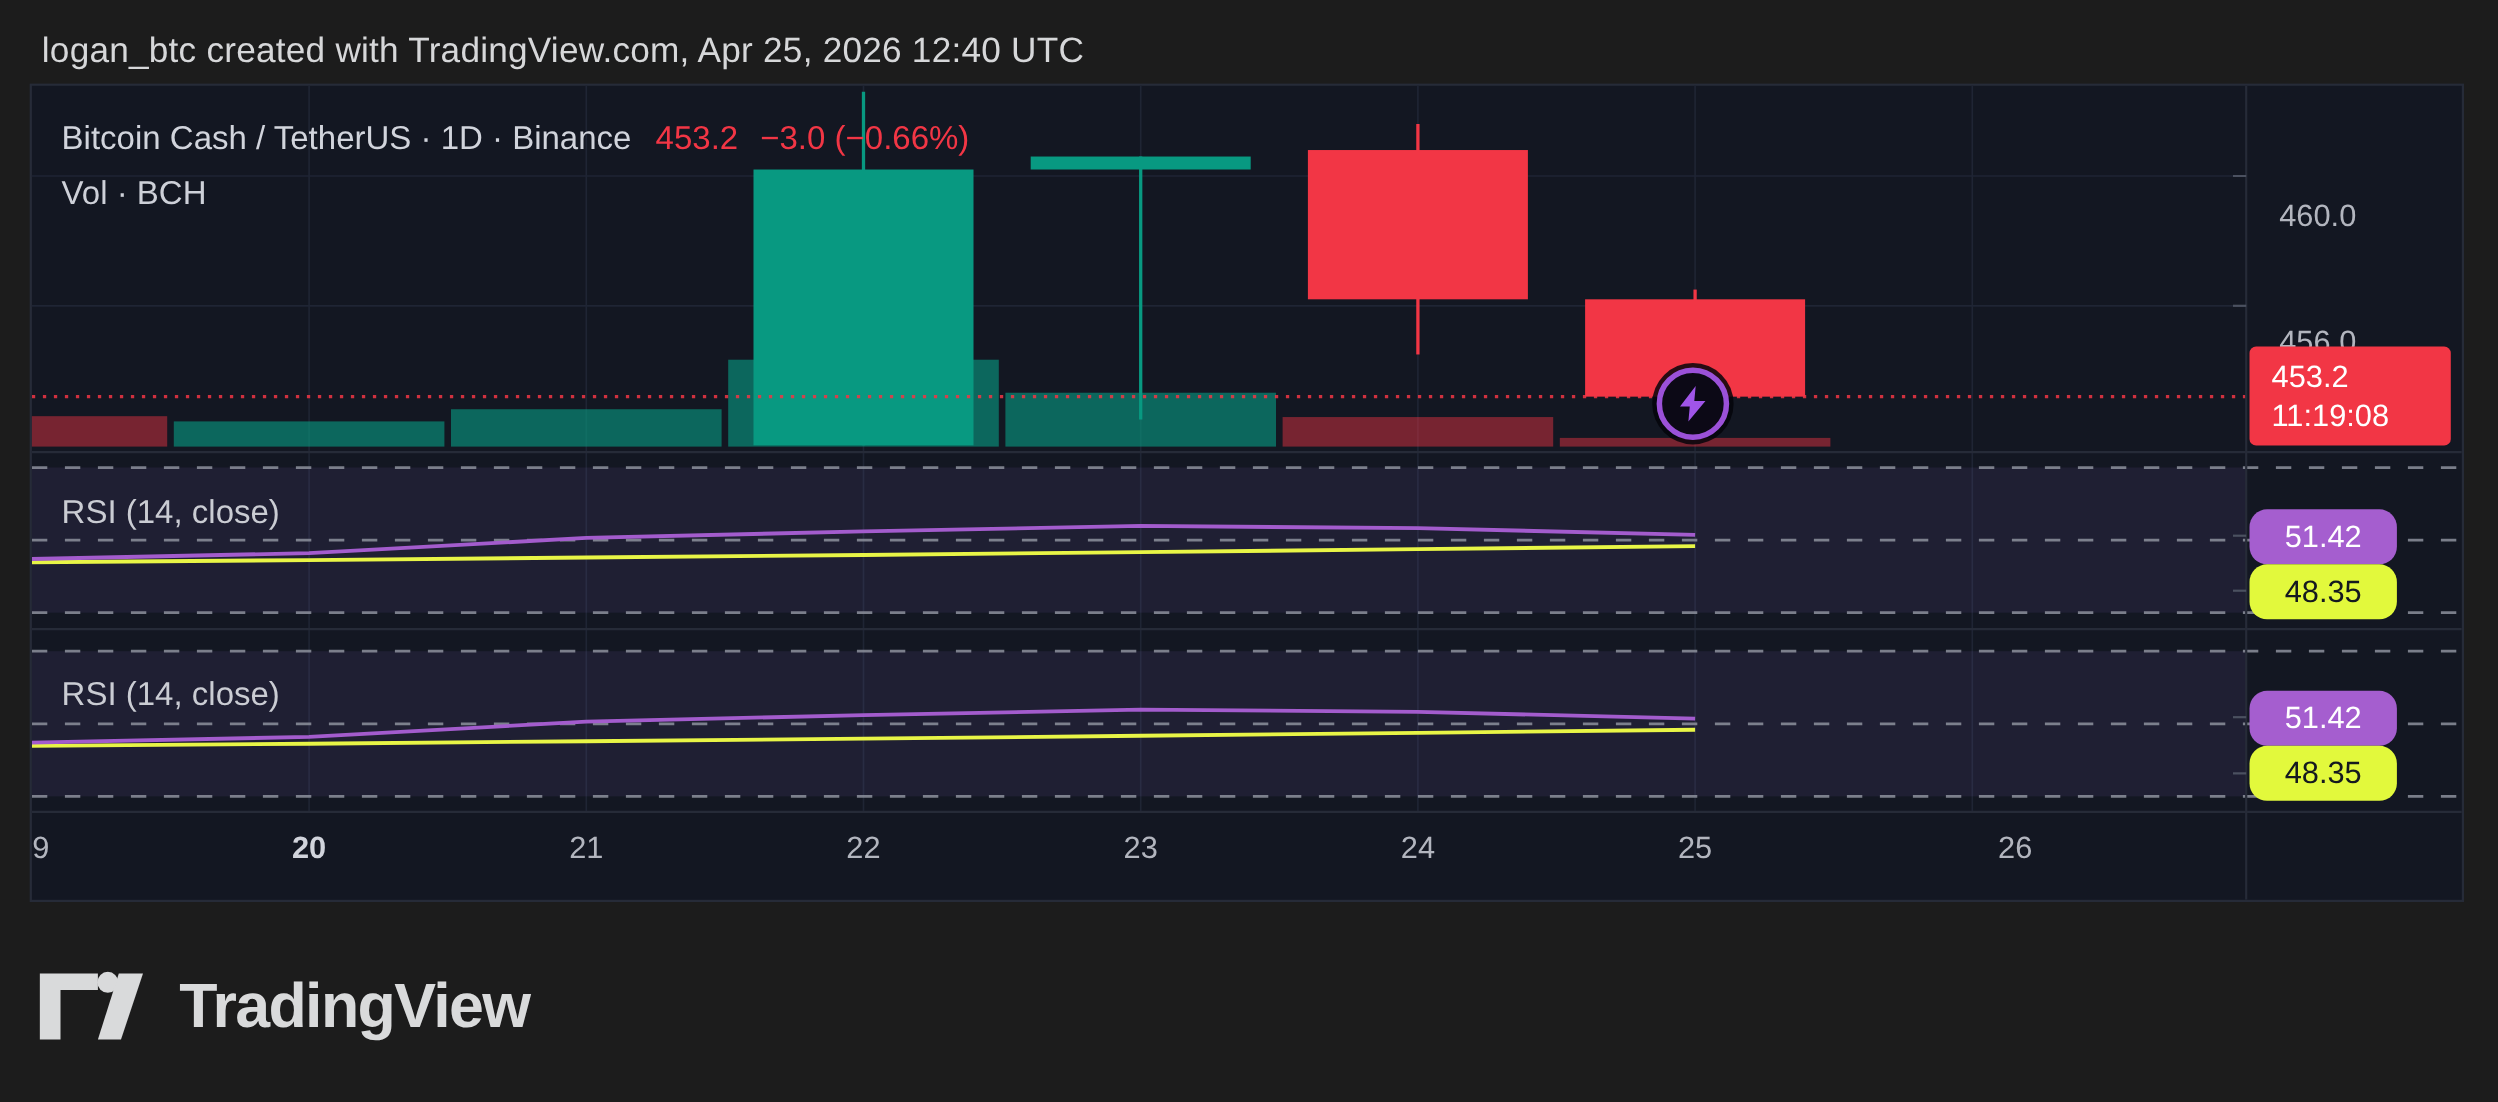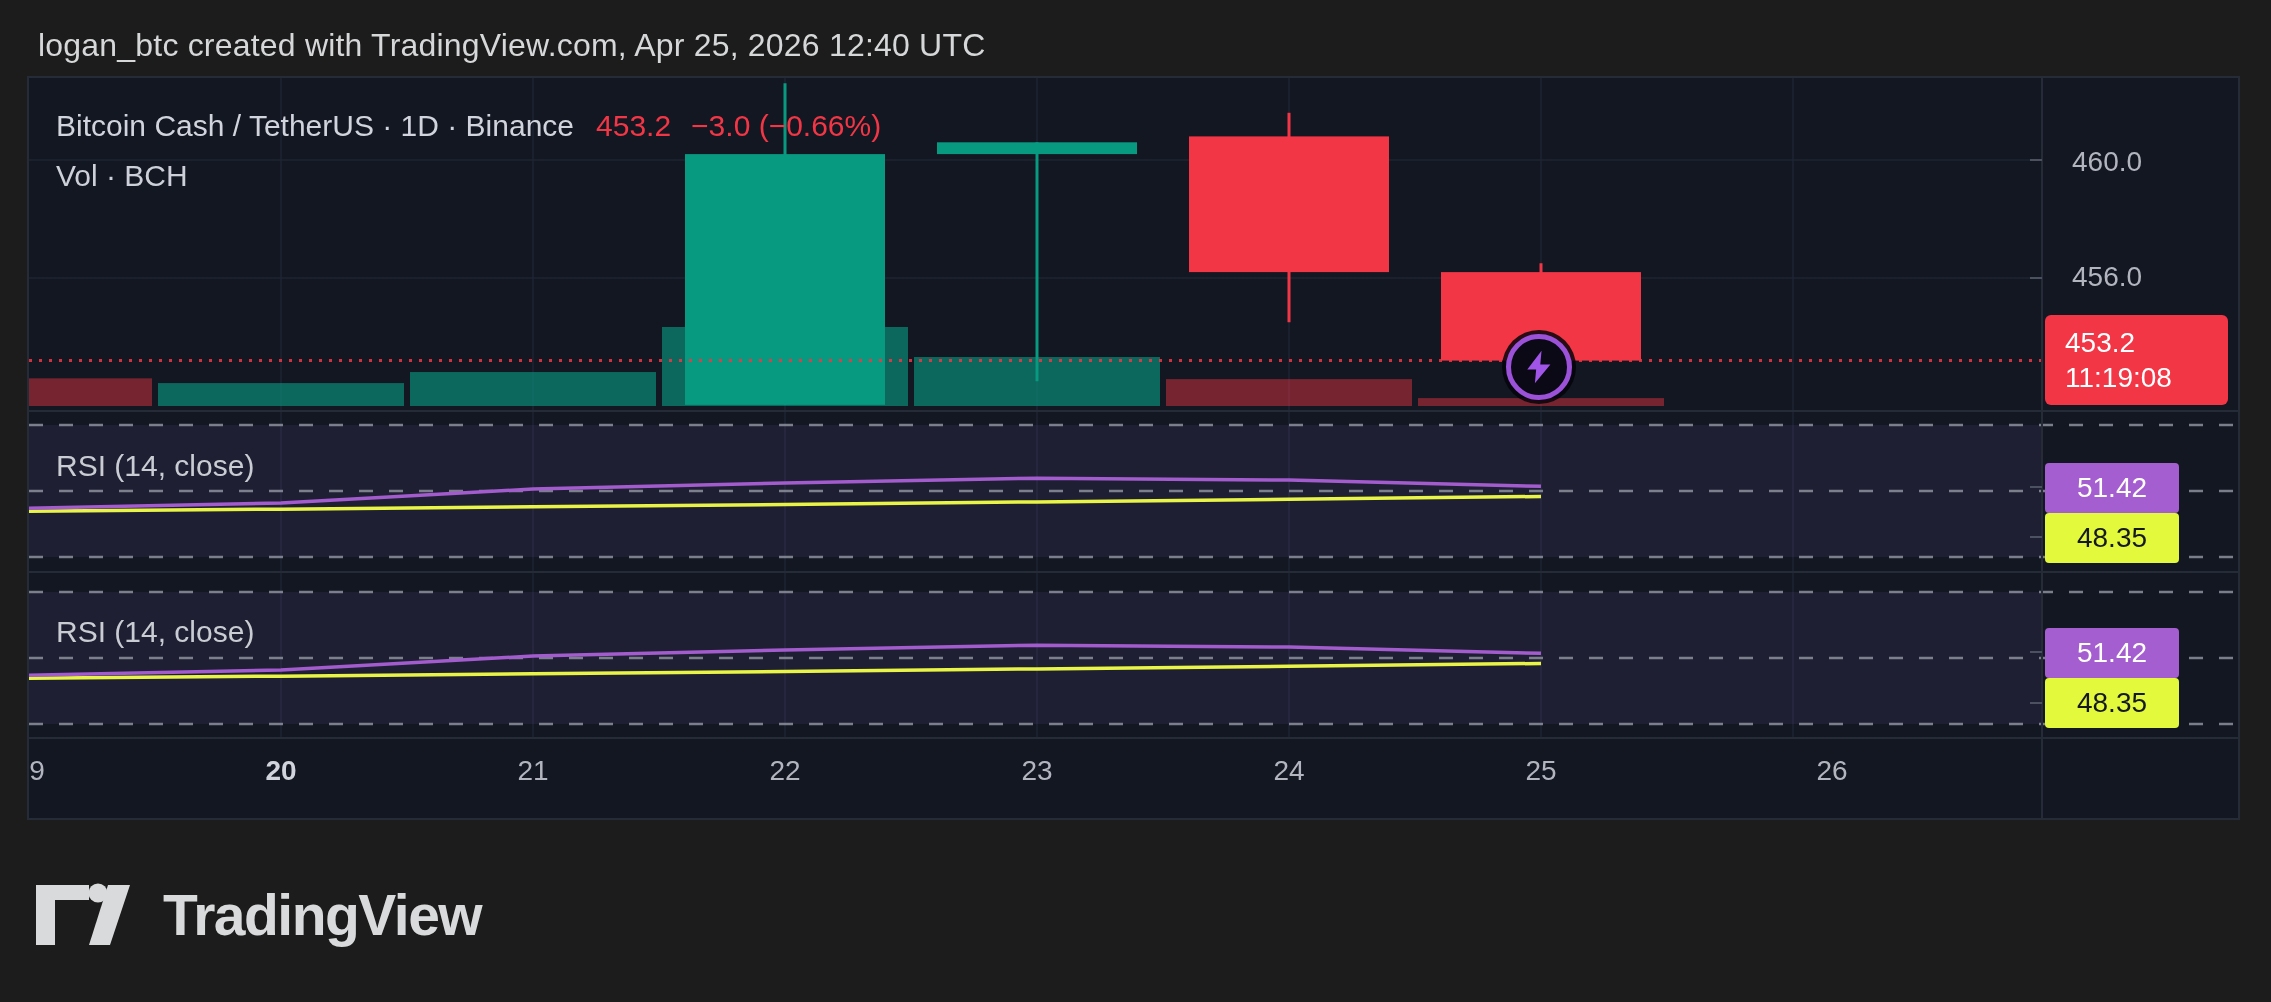--- a/index.html
+++ b/index.html
@@ -18,26 +18,26 @@
     box-shadow:0 0 0 2px #262b38;
   }
   #plot-svg{position:absolute;left:0;top:0;}
   .legend-row{left:27px;font-size:30px;color:#d1d4dc;white-space:nowrap;}
   #legend-row-1{top:31px;}
   #legend-row-2{top:81px;color:#cdd0d8;}
   .legend-red{color:#f23645;}
   .legend-price{margin-left:22px;}
   .legend-change{margin-left:20px;}
   .axis-price-label{
-    left:2043px;font-size:28px;color:#b2b5be;height:34px;line-height:34px;
+    left:2043px;font-size:28px;color:#b2b5be;height:34px;line-height:34px;margin-top:34px;
   }
   .rsi-panel-label{left:27px;font-size:30px;color:#caccd3;margin-top:10px;}
   .badge{
     left:2016px;display:flex;align-items:center;justify-content:center;
-    font-size:28px;border-radius:4px;
+    font-size:28px;border-radius:16px;
   }
   #last-price-badge{
     top:237px;width:183px;height:90px;background:#f23645;color:#ffffff;
     flex-direction:column;align-items:flex-start;justify-content:center;
     padding-left:20px;box-sizing:border-box;border-radius:6px;gap:5px;line-height:30px;
   }
   .rsi-badge{width:134px;height:50px;}
   .rsi-badge-purple{background:#a55ecf;color:#ffffff;}
   .rsi-badge-yellow{background:#e2f93c;color:#15191f;}
   #rsi1-badge-purple{top:385px;}

